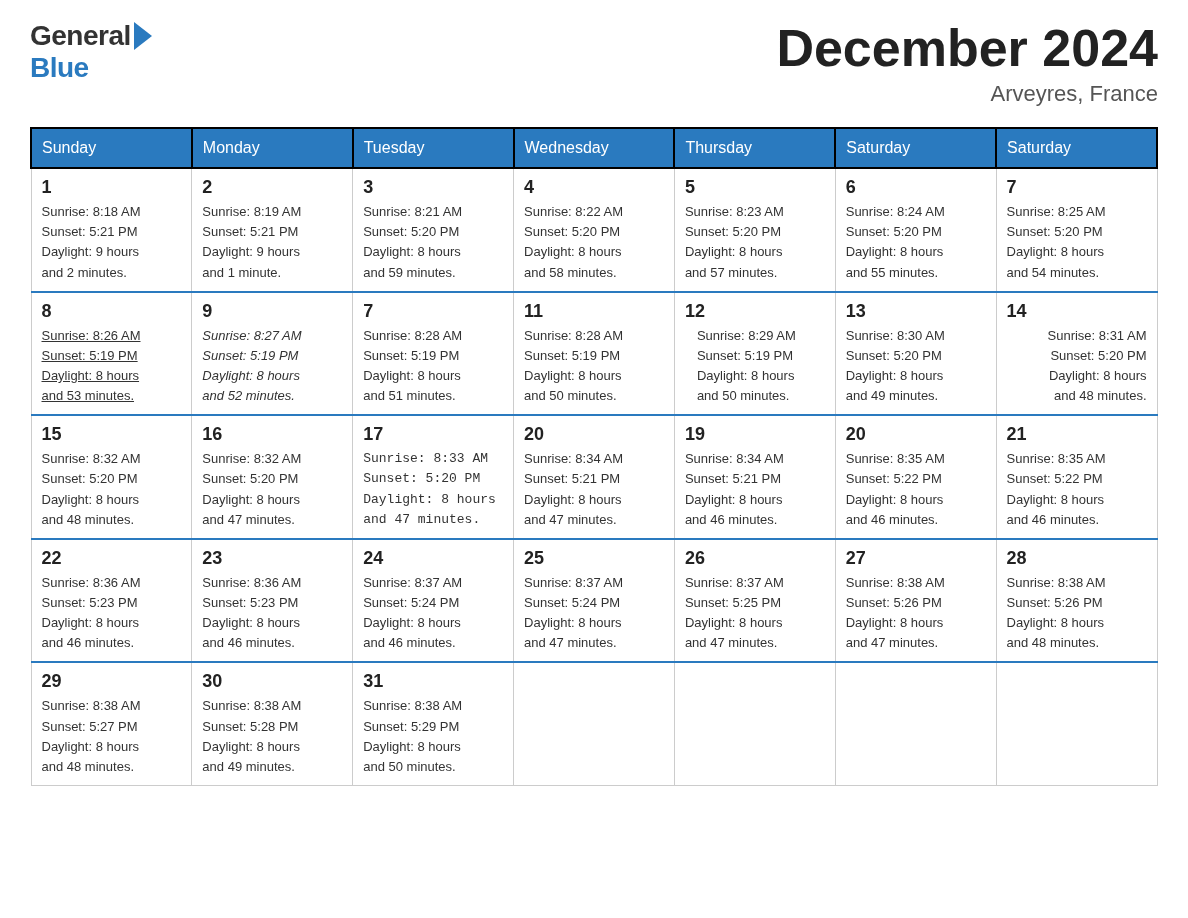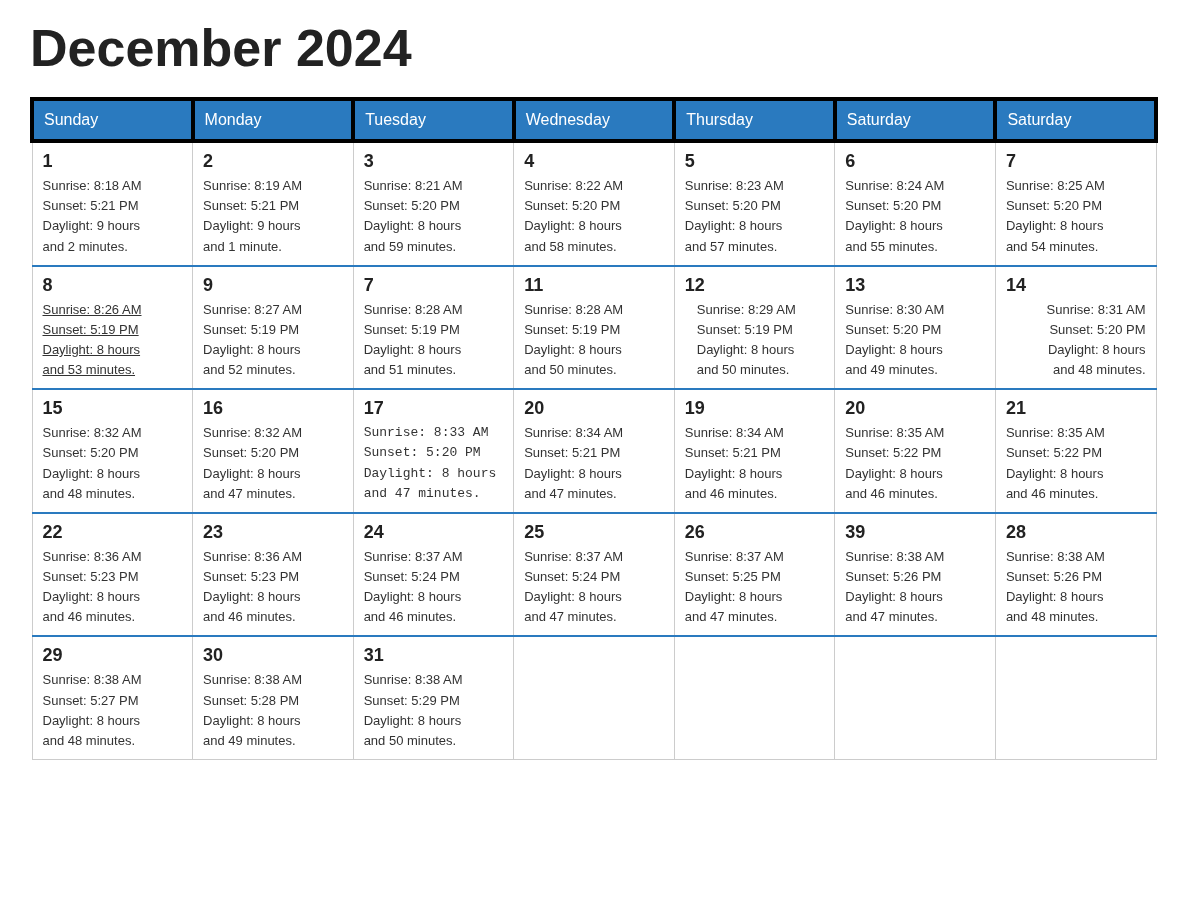--- a/index.html
+++ b/index.html
@@ -68,21 +68,21 @@
     }
     thead tr {
       background-color: #2a7abf;
       color: #fff;
     }
     thead th {
       padding: 10px 10px;
       font-size: 16px;
       font-weight: normal;
       text-align: left;
-      border: 4px solid #000000;
+      border: 2px solid #000000;
     }
     tbody td {
       vertical-align: top;
       padding: 8px 10px;
       border: 1px solid #ccc;
       border-top: 2px solid #2a7abf;
       font-size: 13px;
       color: #333;
       height: 110px;
     }
@@ -103,22 +103,30 @@
       background: #fff;
     }
     tbody tr:first-child td {
       border-top: 2px solid #2a7abf;
     }
   </style>
 </head>
 <body>
 
 <div class="header">
+  <div class="logo">
+    <div class="logo-row">
+      <span class="logo-text-general">General</span>
+      <span class="logo-arrow"></span>
+    </div>
+    <span class="logo-text-blue">Blue</span>
+  </div>
   <div class="title-section">
     <div class="month-title">December 2024</div>
+    <div class="location">Arveyres, France</div>
   </div>
 </div>
 
 <table>
   <thead>
     <tr>
     <th>Sunday</th>
         <th>Monday</th>
         <th>Tuesday</th>
         <th>Wednesday</th>
@@ -182,21 +190,21 @@
       <tr>
         <td>
           <span class="day-number">8</span>
           <div class="day-info" style="white-space: pre-line; text-decoration: underline;">Sunrise: 8:26 AM
 Sunset: 5:19 PM
 Daylight: 8 hours
 and 53 minutes.</div>
         </td>
         <td>
           <span class="day-number">9</span>
-          <div class="day-info" style="white-space: pre-line;">Sunrise: 8:27 AM
+          <div class="day-info" style="white-space: pre-line; font-style: italic;">Sunrise: 8:27 AM
 Sunset: 5:19 PM
 Daylight: 8 hours
 and 52 minutes.</div>
         </td>
         <td>
           <span class="day-number">7</span>
           <div class="day-info" style="white-space: pre-line;">Sunrise: 8:28 AM
 Sunset: 5:19 PM
 Daylight: 8 hours
 and 51 minutes.</div>
@@ -311,21 +319,21 @@
 and 47 minutes.</div>
         </td>
         <td>
           <span class="day-number">26</span>
           <div class="day-info" style="white-space: pre-line;">Sunrise: 8:37 AM
 Sunset: 5:25 PM
 Daylight: 8 hours
 and 47 minutes.</div>
         </td>
         <td>
-          <span class="day-number">39</span>
+          <span class="day-number">27</span>
           <div class="day-info" style="white-space: pre-line;">Sunrise: 8:38 AM
 Sunset: 5:26 PM
 Daylight: 8 hours
 and 47 minutes.</div>
         </td>
         <td>
           <span class="day-number">28</span>
           <div class="day-info" style="white-space: pre-line;">Sunrise: 8:38 AM
 Sunset: 5:26 PM
 Daylight: 8 hours

